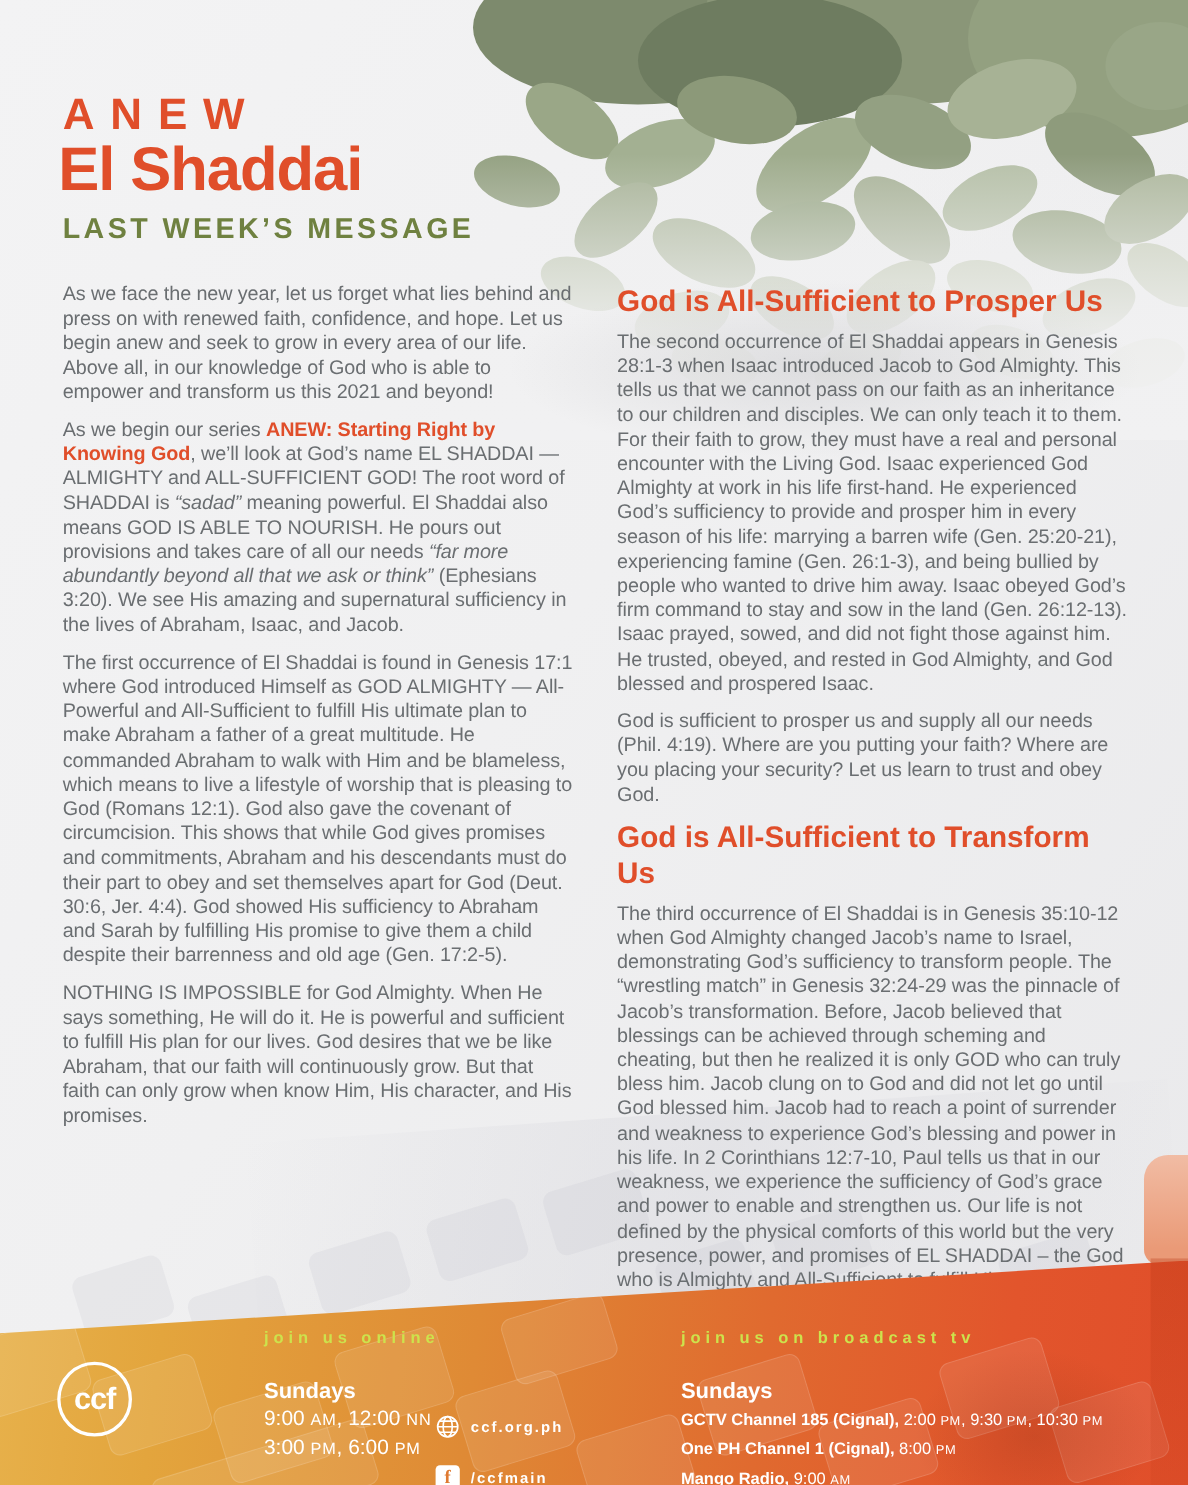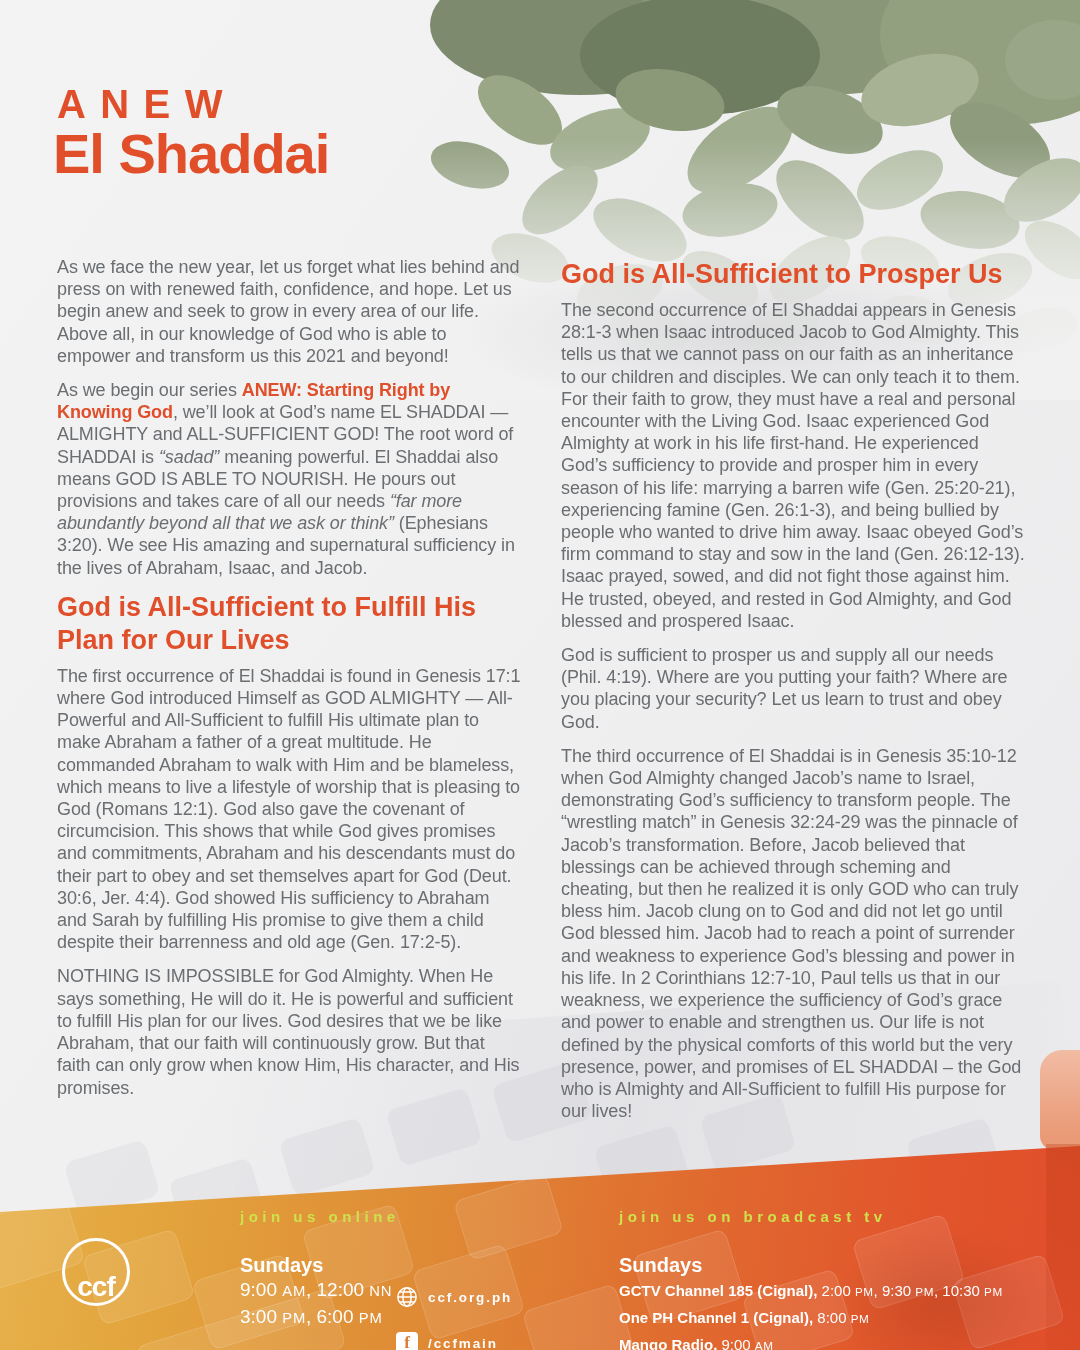--- a/index.html
+++ b/index.html
@@ -41,22 +41,22 @@
   .finger-strip{position:absolute;right:0;top:1144px;width:34px;height:206px;
     background:linear-gradient(180deg,rgba(185,55,20,.32),rgba(185,55,20,.12));z-index:6;}
   
   .band{position:absolute;left:0;top:1146px;width:1080px;height:204px;z-index:5;
     background:linear-gradient(97deg,#e7b14b 0%,#e3a53d 14%,#df8a35 40%,#e06a2f 64%,#e2552c 84%,#e04e2a 100%);
     clip-path:polygon(0 66px,100% 0,100% 100%,0 100%);color:#fff;}
   .bkey{position:absolute;border-radius:10px;background:rgba(255,255,255,.09);
     border:1px solid rgba(255,255,255,.13);transform:rotate(-17deg);}
   .band-blob{position:absolute;right:30px;top:80px;width:220px;height:160px;
     background:radial-gradient(ellipse at center,rgba(120,40,15,.20),rgba(120,40,15,0) 70%);}
-  .logo{position:absolute;left:62px;top:92px;width:62px;height:62px;border:3.5px solid #fff;border-radius:50%;
-    display:flex;align-items:flex-end;justify-content:center;}
+  .logo{position:absolute;left:52px;top:92px;width:62px;height:62px;border:3.5px solid #fff;border-radius:50%;
+    display:flex;align-items:center;justify-content:center;}
   .logo span{font-size:28px;font-weight:700;letter-spacing:-1px;color:#fff;}
   .green-h{font-size:15px;font-weight:700;color:#cde24c;letter-spacing:.3em;}
   .online{position:absolute;left:240px;top:62px;}
   .day{margin-top:29px;font-size:20px;font-weight:700;}
   .time{font-size:19px;line-height:25px;}
   .online .time:first-of-type{margin-top:3px;}
   .social{position:absolute;left:396px;top:94px;display:flex;flex-direction:column;gap:24px;margin-top:46px;}
   .srow{display:flex;align-items:center;gap:10px;}
   .slabel{font-size:13.5px;font-weight:700;letter-spacing:.14em;}
   .fb{width:22px;height:22px;background:#fff;border-radius:4px;display:flex;align-items:center;justify-content:center;
@@ -128,34 +128,35 @@
     <div class="gkey" style="left: 498px; top: 1072px; width: 88px; height: 60px;"></div>
     <div class="gkey" style="left: 600px; top: 1135px; width: 84px; height: 58px;"></div>
     <div class="gkey" style="left: 706px; top: 1104px; width: 84px; height: 58px;"></div>
     <div class="gkey" style="left: 812px; top: 1166px; width: 84px; height: 58px;"></div>
     <div class="gkey" style="left: 912px; top: 1128px; width: 84px; height: 58px;"></div>
     <div class="hdr">
     <div class="anew-row">
       <span class="anew">ANEW</span>
     </div>
     <div class="title">El Shaddai</div>
+    <div class="kicker">LAST WEEK’S MESSAGE</div>
   </div>
 
   <div class="columns">
     <div class="col">
       <p><span>As we face the new year, let us forget what lies behind and press on with renewed faith, confidence, and hope. Let us begin anew and seek to grow in every area of our life. Above all, in our knowledge of God who is able to empower and transform us this 2021 and beyond!</span></p>
       <p><span>As we begin our series </span><span class="s-rb">ANEW: Starting Right by Knowing God</span><span>, we’ll look at God’s name EL SHADDAI — ALMIGHTY and ALL-SUFFICIENT GOD! The root word of SHADDAI is </span><span class="s-i">“sadad”</span><span> meaning powerful. El Shaddai also means GOD IS ABLE TO NOURISH. He pours out provisions and takes care of all our needs </span><span class="s-i">“far more abundantly beyond all that we ask or think”</span><span> (Ephesians 3:20). We see His amazing and supernatural sufficiency in the lives of Abraham, Isaac, and Jacob.</span></p>
-      <h2>God is All-Sufficient to Fulfill His Plan for Our Lives</h2>
       <p><span>The first occurrence of El Shaddai is found in Genesis 17:1 where God introduced Himself as GOD ALMIGHTY — All-Powerful and All-Sufficient to fulfill His ultimate plan to make Abraham a father of a great multitude. He commanded Abraham to walk with Him and be blameless, which means to live a lifestyle of worship that is pleasing to God (Romans 12:1). God also gave the covenant of circumcision. This shows that while God gives promises and commitments, Abraham and his descendants must do their part to obey and set themselves apart for God (Deut. 30:6, Jer. 4:4). God showed His sufficiency to Abraham and Sarah by fulfilling His promise to give them a child despite their barrenness and old age (Gen. 17:2-5).</span></p>
       <p><span>NOTHING IS IMPOSSIBLE for God Almighty. When He says something, He will do it. He is powerful and sufficient to fulfill His plan for our lives. God desires that we be like Abraham, that our faith will continuously grow. But that faith can only grow when know Him, His character, and His promises.</span></p>
     </div>
     <div class="col">
       <h2>God is All-Sufficient to Prosper Us</h2>
       <p><span>The second occurrence of El Shaddai appears in Genesis 28:1-3 when Isaac introduced Jacob to God Almighty. This tells us that we cannot pass on our faith as an inheritance to our children and disciples. We can only teach it to them. For their faith to grow, they must have a real and personal encounter with the Living God. Isaac experienced God Almighty at work in his life first-hand. He experienced God’s sufficiency to provide and prosper him in every season of his life: marrying a barren wife (Gen. 25:20-21), experiencing famine (Gen. 26:1-3), and being bullied by people who wanted to drive him away. Isaac obeyed God’s firm command to stay and sow in the land (Gen. 26:12-13). Isaac prayed, sowed, and did not fight those against him. He trusted, obeyed, and rested in God Almighty, and God blessed and prospered Isaac.</span></p>
       <p><span>God is sufficient to prosper us and supply all our needs (Phil. 4:19). Where are you putting your faith? Where are you placing your security? Let us learn to trust and obey God.</span></p>
+      <h2>God is All-Sufficient to Transform Us</h2>
       <p><span>The third occurrence of El Shaddai is in Genesis 35:10-12 when God Almighty changed Jacob’s name to Israel, demonstrating God’s sufficiency to transform people. The “wrestling match” in Genesis 32:24-29 was the pinnacle of Jacob’s transformation. Before, Jacob believed that blessings can be achieved through scheming and cheating, but then he realized it is only GOD who can truly bless him. Jacob clung on to God and did not let go until God blessed him. Jacob had to reach a point of surrender and weakness to experience God’s blessing and power in his life. In 2 Corinthians 12:7-10, Paul tells us that in our weakness, we experience the sufficiency of God’s grace and power to enable and strengthen us. Our life is not defined by the physical comforts of this world but the very presence, power, and promises of EL SHADDAI – the God who is Almighty and All-Sufficient to fulfill His purpose for our lives!</span></p>
     </div>
   </div>
 
   <div class="finger-top"></div>
   <div class="finger-strip"></div>
 
   <div class="band">
     <div id="band-keys">
         <div class="bkey" style="left: -20px; top: 60px; width: 95px; height: 70px;"></div>

